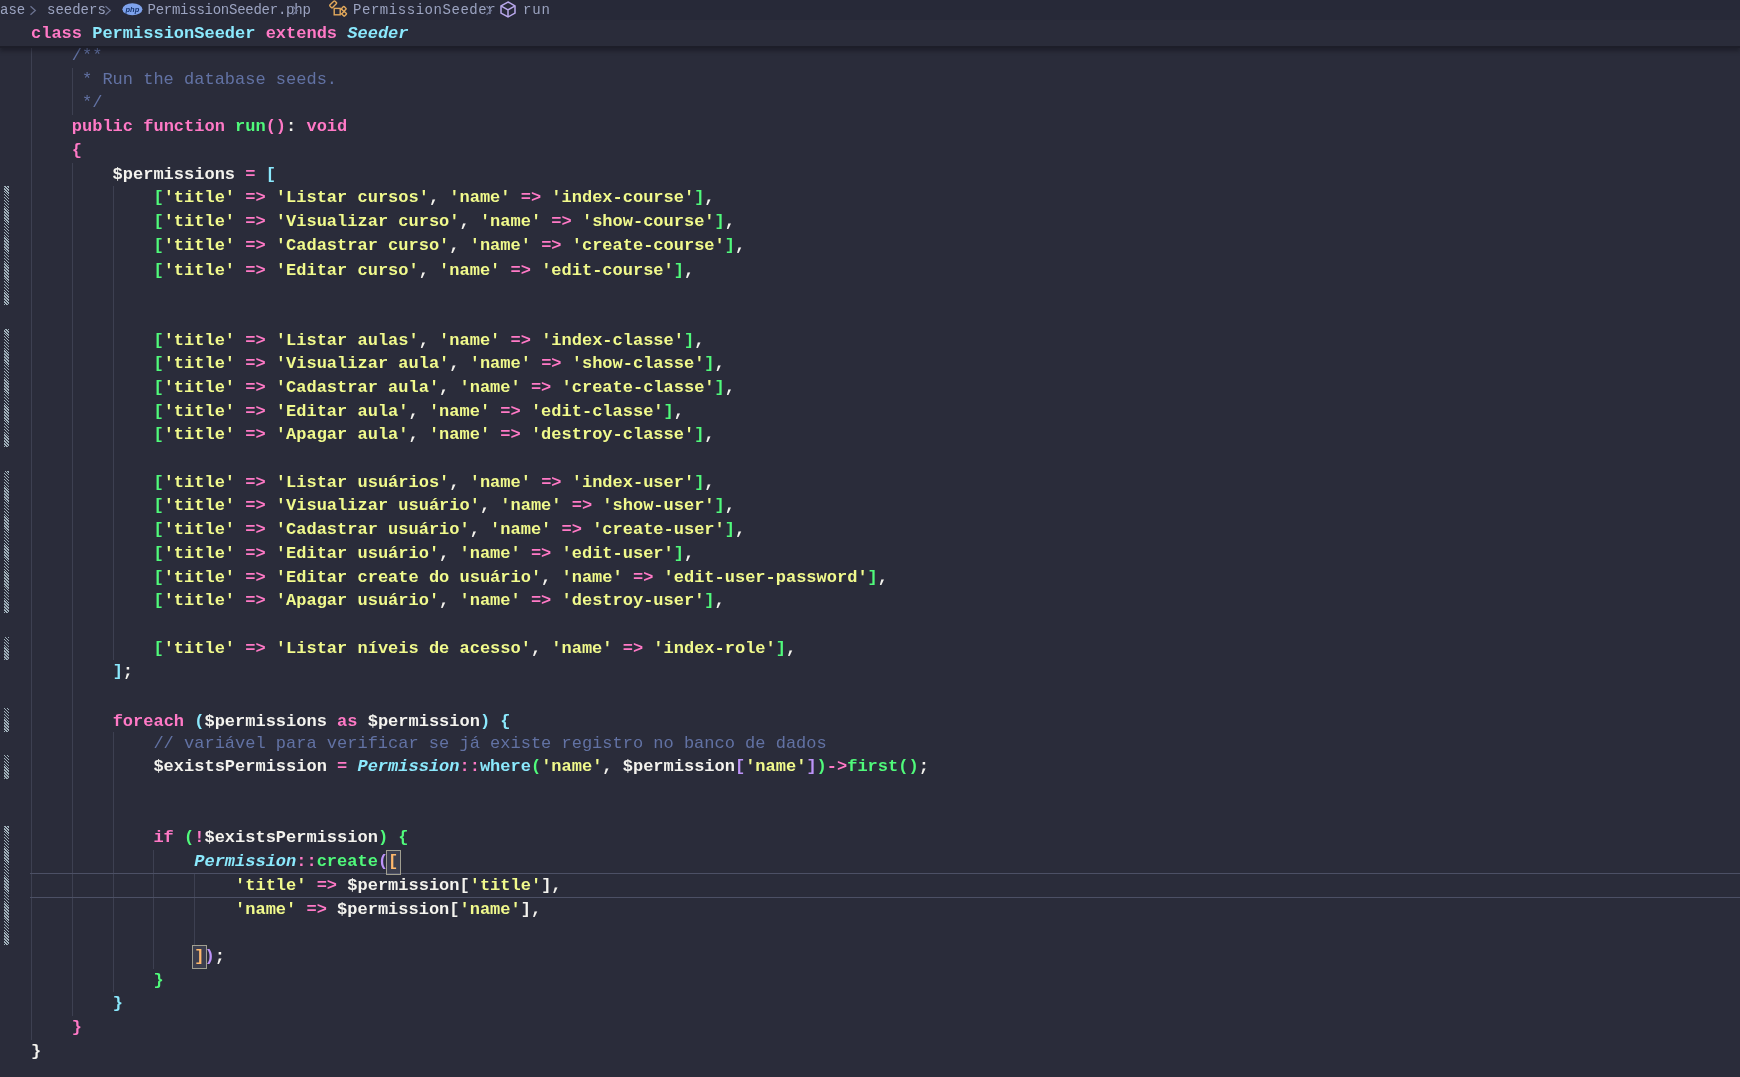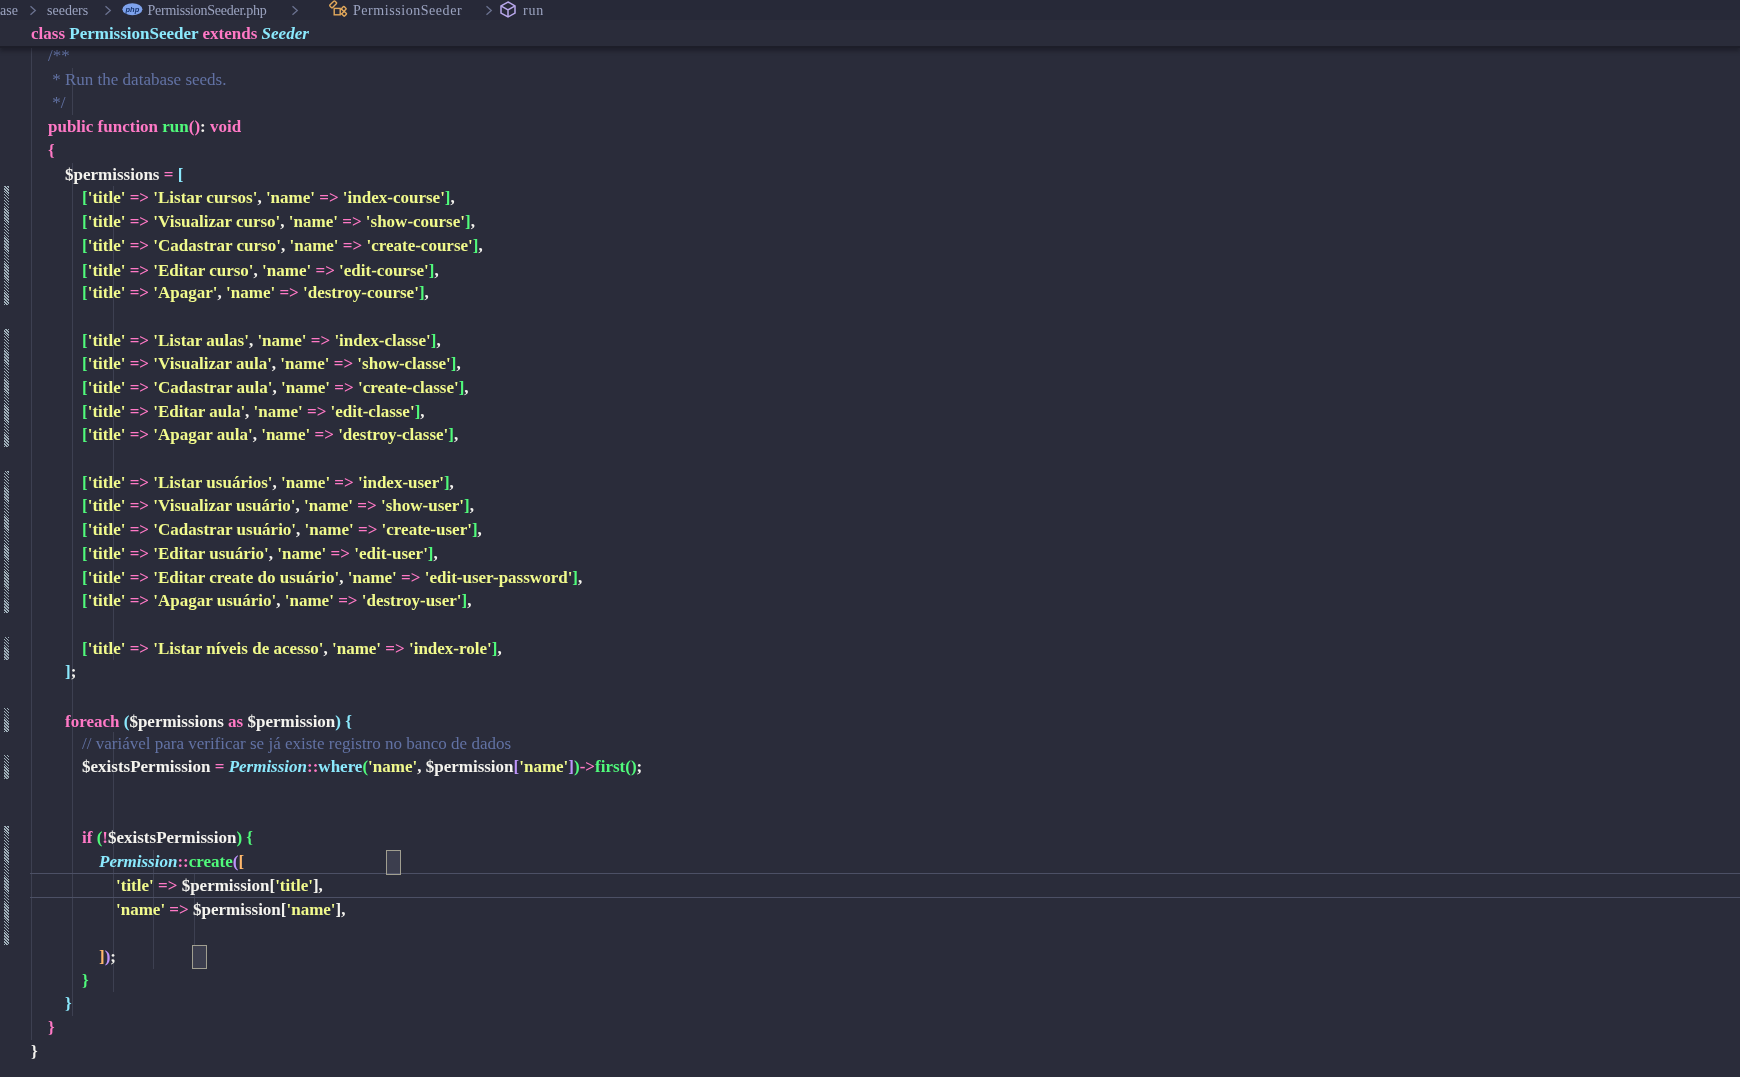--- a/index.html
+++ b/index.html
@@ -1,37 +1,37 @@
 <!DOCTYPE html>
 <html><head><meta charset="utf-8">
 <style>
 html,body{margin:0;padding:0}
 body{width:1740px;height:1077px;overflow:hidden;position:relative;background:#2a2c3a}
 #ed{position:absolute;inset:0}
 .ln{position:absolute;left:31px;height:23.71px;line-height:23.71px;white-space:pre;
-  font-family:Liberation Serif, serif;font-size:17px;font-weight:700;color:#f4f3ee}
+  font-family:Liberation Mono, monospace;font-size:17px;font-weight:700;color:#f4f3ee}
 .ln i{font-style:normal}
 i.k{color:#ff79c6}
 i.s{color:#f1fa8c}
 i.g{color:#50fa7b}
 i.c{color:#8be9fd}
 i.v{color:#bd93f9}
 i.o{color:#ffb86c}
 i.m{color:#6272a4;font-weight:400}
 i.ci{color:#8be9fd;font-style:italic}
 .gd{position:absolute;width:1px;background:#3d4051}
 .hz{position:absolute;left:3.5px;width:5px;
   background:repeating-linear-gradient(45deg,rgba(183,202,211,.85) 0 1px,rgba(183,202,211,0) 1px 2.05px)}
 #curline{position:absolute;left:29.5px;top:872.6px;width:1716px;height:23.7px;
   border-top:1px solid #4c5065;border-bottom:1px solid #4c5065}
 .bbox{position:absolute;width:12.6px;height:22.4px;background:rgba(96,99,122,.33);
   border:1px solid #a19f90}
 #crumbs{position:absolute;left:0;top:0;width:1740px;height:20px;background:#272938}
 #crumbs .t{position:absolute;top:0;height:20px;line-height:21px;
-  font-family:Liberation Serif, serif;font-size:14px;color:#9ba3c0;white-space:pre}
+  font-family:Liberation Mono, monospace;font-size:14px;color:#9ba3c0;white-space:pre}
 #crumbs svg{position:absolute}
 #sticky{position:absolute;left:0;top:20px;width:1740px;height:26px;background:#2a2c3a;
   border-bottom:2px solid #1d1e29;box-shadow:0 3px 4px rgba(12,12,20,.4)}
 #sticky .ln{top:1px;height:25px;line-height:25px}
 </style></head>
 <body>
 <div id="ed">
 <div class="gd" style="left:31.0px;top:44.0px;height:995.8px"></div>
 <div class="gd" style="left:71.8px;top:67.7px;height:47.4px"></div>
 <div class="gd" style="left:71.8px;top:162.6px;height:853.5px"></div>
@@ -52,21 +52,20 @@
 <div class="ln" style="top:44.00px"><i class="m">    /**</i></div>
 <div class="ln" style="top:67.71px"><i class="m">     * Run the database seeds.</i></div>
 <div class="ln" style="top:91.42px"><i class="m">     */</i></div>
 <div class="ln" style="top:115.13px">    <i class="k">public function </i><i class="g">run</i><i class="k">()</i>: <i class="k">void</i></div>
 <div class="ln" style="top:138.84px">    <i class="k">{</i></div>
 <div class="ln" style="top:162.55px">        $permissions <i class="k">=</i> <i class="c">[</i></div>
 <div class="ln" style="top:209.97px">            <i class="g">[</i><i class="s">'title'</i> <i class="k">=&gt;</i> <i class="s">'Visualizar curso'</i>, <i class="s">'name'</i> <i class="k">=&gt;</i> <i class="s">'show-course'</i><i class="g">]</i>,</div>
 <div class="ln" style="top:186.26px">            <i class="g">[</i><i class="s">'title'</i> <i class="k">=&gt;</i> <i class="s">'Listar cursos'</i>, <i class="s">'name'</i> <i class="k">=&gt;</i> <i class="s">'index-course'</i><i class="g">]</i>,</div>
 <div class="ln" style="top:233.68px">            <i class="g">[</i><i class="s">'title'</i> <i class="k">=&gt;</i> <i class="s">'Cadastrar curso'</i>, <i class="s">'name'</i> <i class="k">=&gt;</i> <i class="s">'create-course'</i><i class="g">]</i>,</div>
 <div class="ln" style="top:259px">            <i class="g">[</i><i class="s">'title'</i> <i class="k">=&gt;</i> <i class="s">'Editar curso'</i>, <i class="s">'name'</i> <i class="k">=&gt;</i> <i class="s">'edit-course'</i><i class="g">]</i>,</div>
-<div class="ln" style="top:281.10px">            <i class="g">[</i><i class="s">'title'</i> <i class="k">=&gt;</i> <i class="s">'Apagar'</i>, <i class="s">'name'</i> <i class="k">=&gt;</i> <i class="s">'destroy-course'</i><i class="g">]</i>,</div>
 <div class="ln" style="top:328.52px">            <i class="g">[</i><i class="s">'title'</i> <i class="k">=&gt;</i> <i class="s">'Listar aulas'</i>, <i class="s">'name'</i> <i class="k">=&gt;</i> <i class="s">'index-classe'</i><i class="g">]</i>,</div>
 <div class="ln" style="top:352.23px">            <i class="g">[</i><i class="s">'title'</i> <i class="k">=&gt;</i> <i class="s">'Visualizar aula'</i>, <i class="s">'name'</i> <i class="k">=&gt;</i> <i class="s">'show-classe'</i><i class="g">]</i>,</div>
 <div class="ln" style="top:375.94px">            <i class="g">[</i><i class="s">'title'</i> <i class="k">=&gt;</i> <i class="s">'Cadastrar aula'</i>, <i class="s">'name'</i> <i class="k">=&gt;</i> <i class="s">'create-classe'</i><i class="g">]</i>,</div>
 <div class="ln" style="top:399.65px">            <i class="g">[</i><i class="s">'title'</i> <i class="k">=&gt;</i> <i class="s">'Editar aula'</i>, <i class="s">'name'</i> <i class="k">=&gt;</i> <i class="s">'edit-classe'</i><i class="g">]</i>,</div>
 <div class="ln" style="top:423.36px">            <i class="g">[</i><i class="s">'title'</i> <i class="k">=&gt;</i> <i class="s">'Apagar aula'</i>, <i class="s">'name'</i> <i class="k">=&gt;</i> <i class="s">'destroy-classe'</i><i class="g">]</i>,</div>
 <div class="ln" style="top:494.49px">            <i class="g">[</i><i class="s">'title'</i> <i class="k">=&gt;</i> <i class="s">'Visualizar usuário'</i>, <i class="s">'name'</i> <i class="k">=&gt;</i> <i class="s">'show-user'</i><i class="g">]</i>,</div>
 <div class="ln" style="top:470.78px">            <i class="g">[</i><i class="s">'title'</i> <i class="k">=&gt;</i> <i class="s">'Listar usuários'</i>, <i class="s">'name'</i> <i class="k">=&gt;</i> <i class="s">'index-user'</i><i class="g">]</i>,</div>
 <div class="ln" style="top:518.20px">            <i class="g">[</i><i class="s">'title'</i> <i class="k">=&gt;</i> <i class="s">'Cadastrar usuário'</i>, <i class="s">'name'</i> <i class="k">=&gt;</i> <i class="s">'create-user'</i><i class="g">]</i>,</div>
 <div class="ln" style="top:541.91px">            <i class="g">[</i><i class="s">'title'</i> <i class="k">=&gt;</i> <i class="s">'Editar usuário'</i>, <i class="s">'name'</i> <i class="k">=&gt;</i> <i class="s">'edit-user'</i><i class="g">]</i>,</div>
 <div class="ln" style="top:565.62px">            <i class="g">[</i><i class="s">'title'</i> <i class="k">=&gt;</i> <i class="s">'Editar create do usuário'</i>, <i class="s">'name'</i> <i class="k">=&gt;</i> <i class="s">'edit-user-password'</i><i class="g">]</i>,</div>

